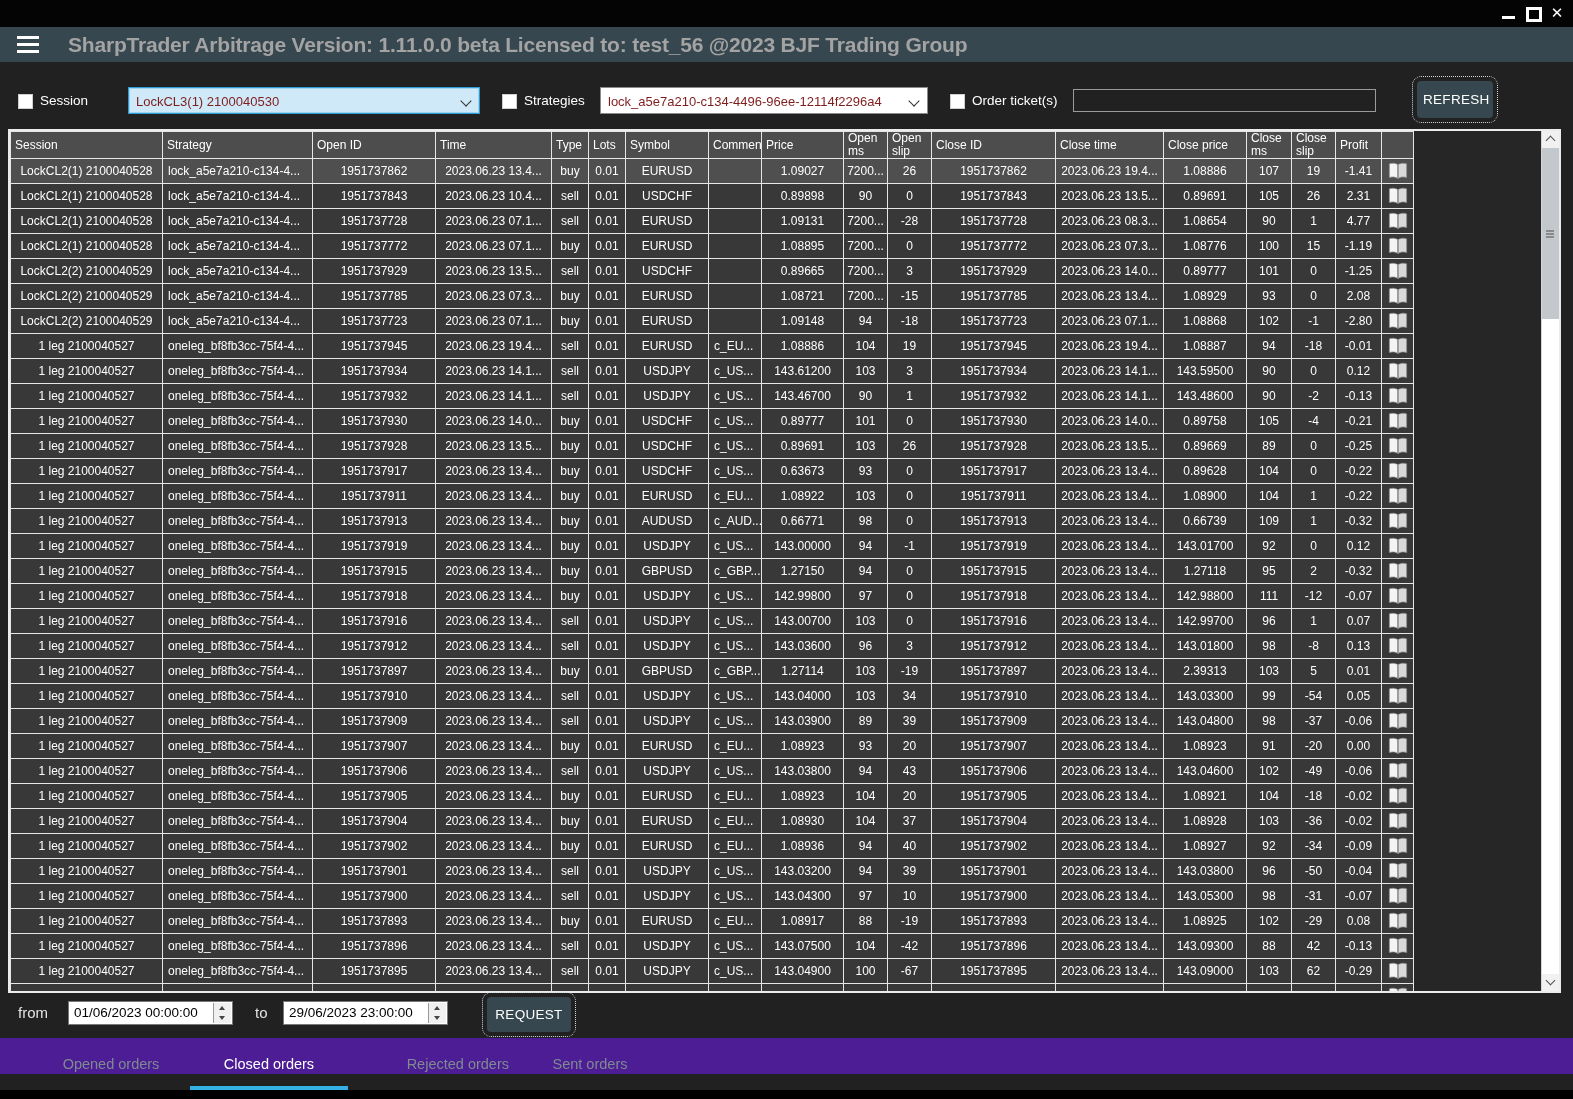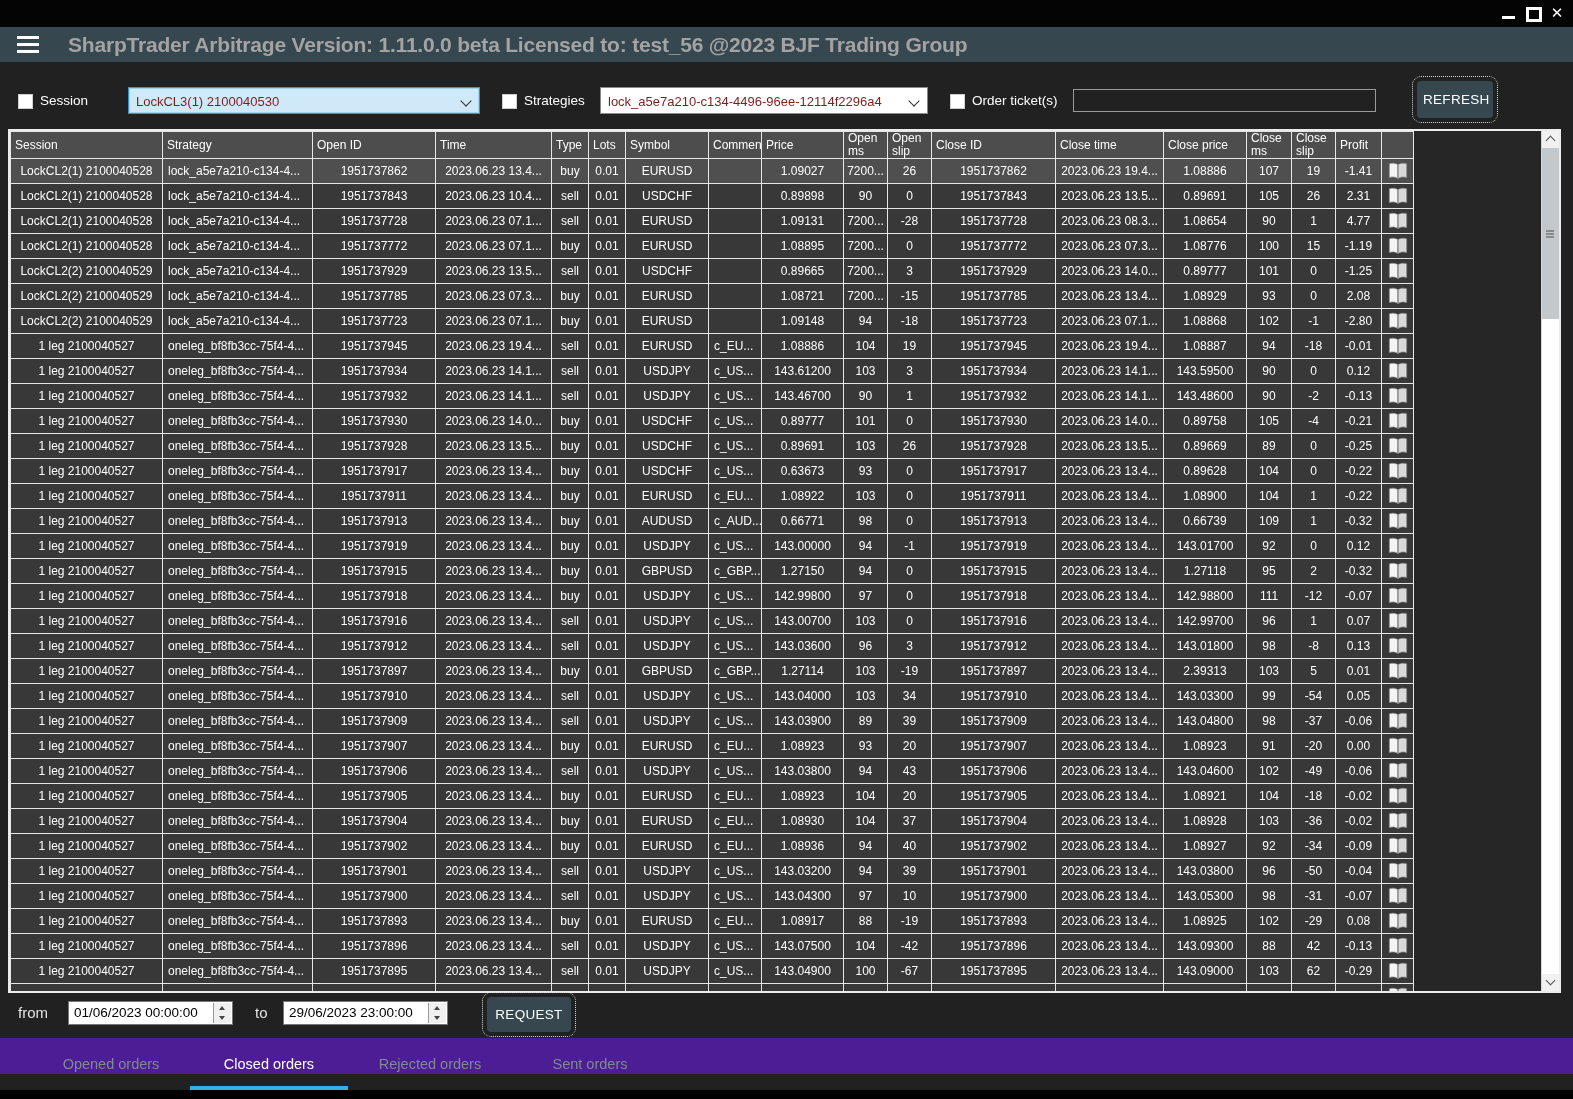--- a/index.html
+++ b/index.html
@@ -1020,16 +1020,16 @@
     <span class="s dn">
         <span class="t"></span>
       </span>
   </span>
 </div>
 <button class="tealbtn btn-request">REQUEST</button>
 
 <div class="tabbar">
   <div class="tab" style="left:32px;">Opened orders</div>
   <div class="tab active" style="left:190px;">Closed orders</div>
-  <div class="tab" style="left:351px;">Rejected orders</div>
+  <div class="tab" style="left:351px;text-align:right;">Rejected orders</div>
   <div class="tab" style="left:511px;">Sent orders</div>
 </div>
 <div class="bottom-strip"></div>
 
 </body></html>

